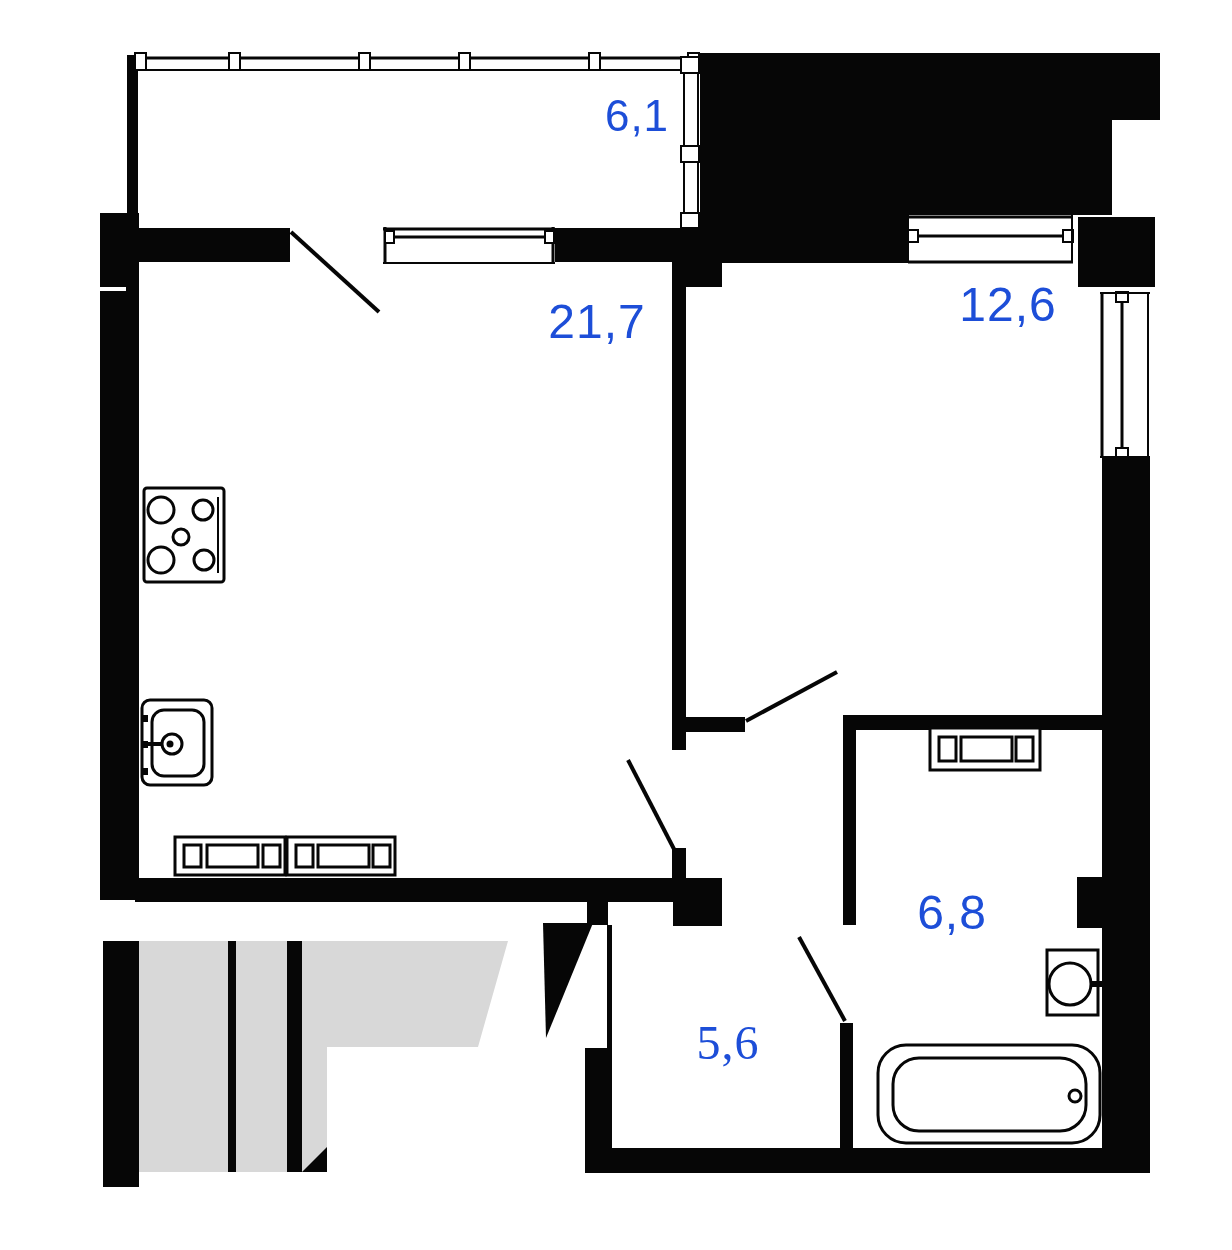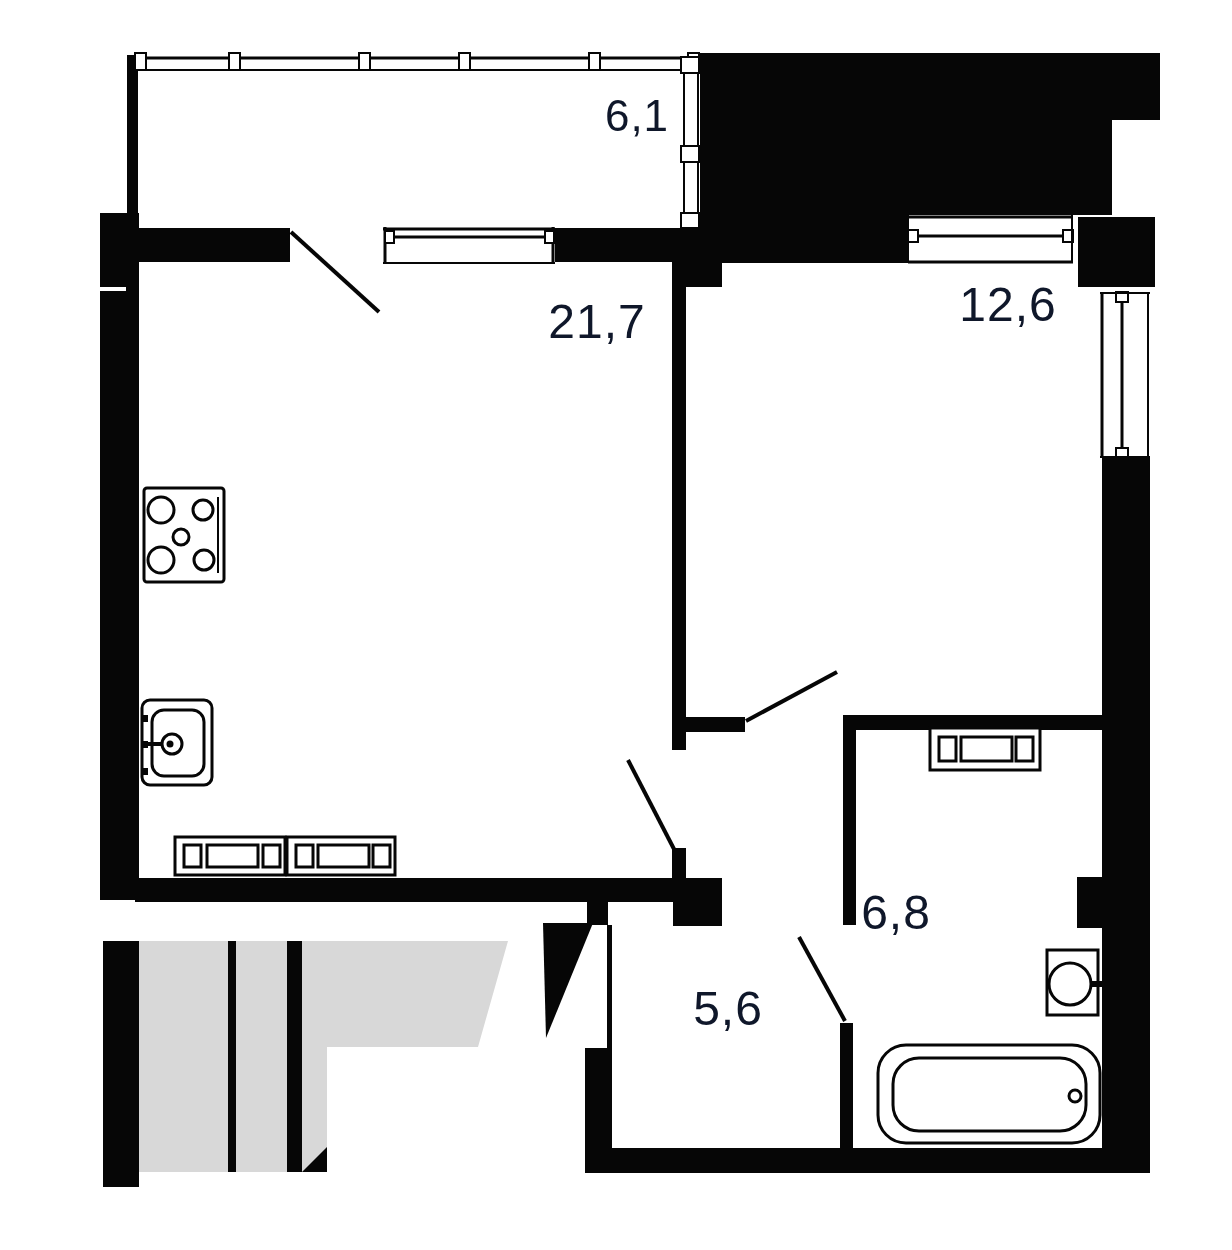--- a/index.html
+++ b/index.html
@@ -9,29 +9,29 @@
     background:#ffffff;
     overflow:hidden;
     font-family:"Liberation Sans", sans-serif;
   }
   #plan-svg{position:absolute;left:0;top:0;width:1232px;height:1250px;}
   .room-label{
     position:absolute;
     transform:translate(-50%,-50%);
     font-size:48px;
     letter-spacing:1px;
-    color:#0f172a;
+    color:#1d4ed8;
     white-space:nowrap;
     font-family:"Liberation Sans", sans-serif;
   }
   .lbl-balcony{left:637px;top:116px;font-size:44px;}
   .lbl-living{left:597px;top:321px;text-align:right;}
   .lbl-bedroom{left:1008px;top:304px;}
-  .lbl-bathroom{left:896px;top:912px;text-align:center;}
-  .lbl-hallway{left:728px;top:1008px;}
+  .lbl-bathroom{left:952px;top:912px;text-align:center;}
+  .lbl-hallway{left:728px;top:1042px;font-family:Liberation Serif, serif;}
 </style>
 </head>
 <body>
 
 <div id="canvas">
   <svg id="plan-svg" xmlns="http://www.w3.org/2000/svg" viewBox="0 0 1232 1250">
       <polygon points="139,941 508,941 478,1047 327,1047 327,1172 139,1172" fill="#d8d8d8"></polygon>
       <rect x="103" y="941" width="36" height="246" fill="#060606"></rect>
       <rect x="228" y="941" width="8" height="231" fill="#060606"></rect>
       <rect x="287" y="941" width="15" height="231" fill="#060606"></rect>

